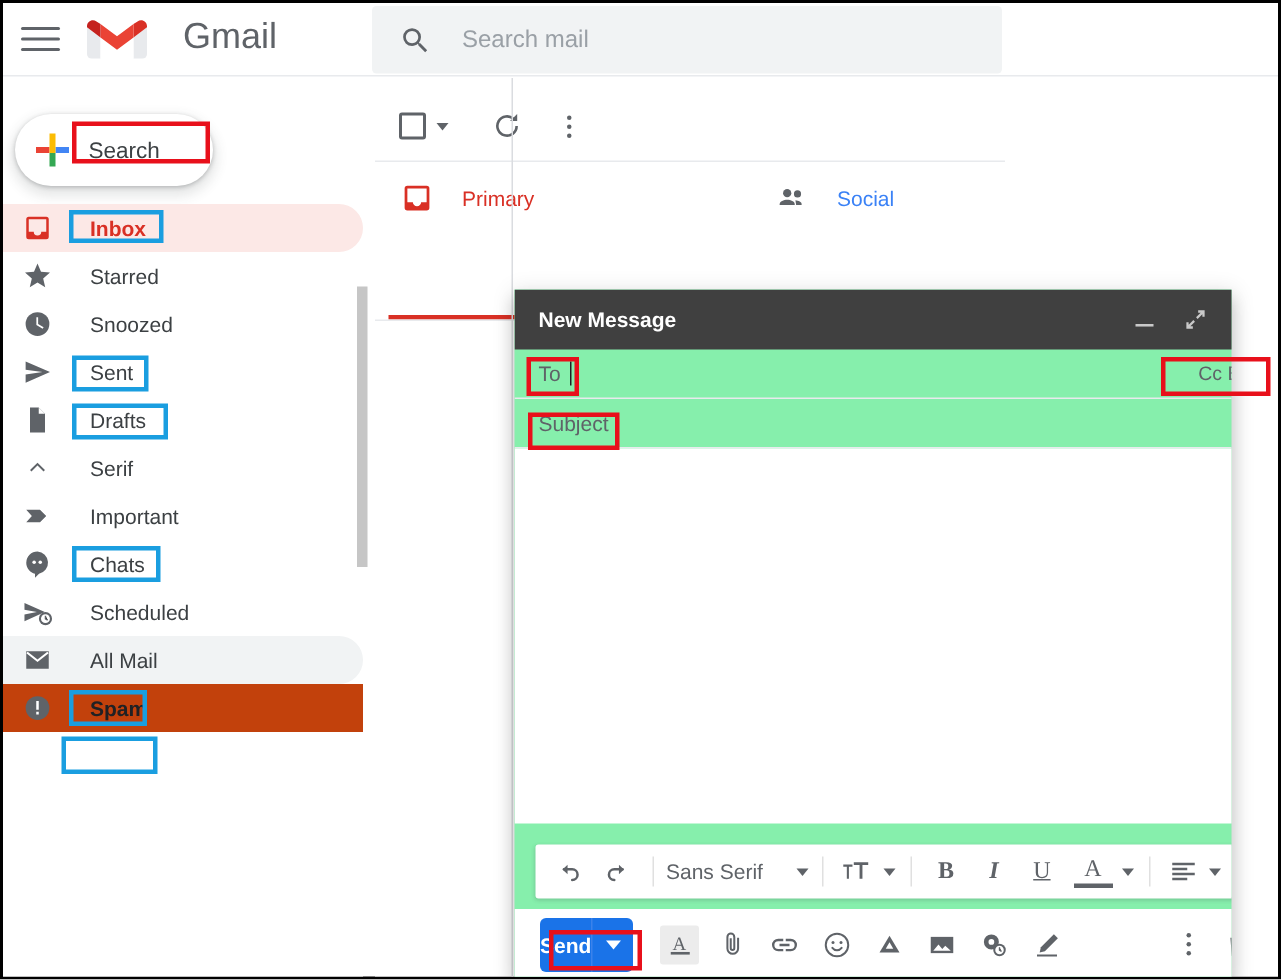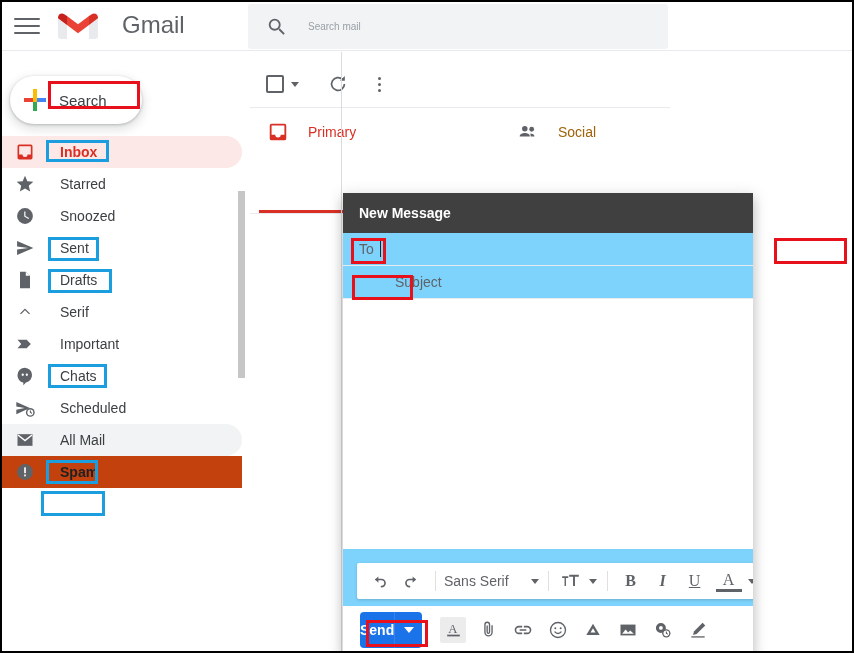--- a/index.html
+++ b/index.html
@@ -67,21 +67,21 @@
   }
   .search-icon {
     margin-left: 18px;
     width: 22px; height: 22px;
     flex: none;
   }
   .search-input {
     border: none; background: transparent;
     outline: none;
     margin-left: 18px;
-    font-size: 10px;
+    font-size: 16px;
     color: #5f6368;
     font-family: "Liberation Sans", sans-serif;
     width: 330px;
   }
   .search-input::placeholder { color: #9aa0a6; opacity: 1; }
 
   
   .sidebar {
     position: absolute;
     left: 0; top: 50px;
@@ -223,21 +223,21 @@
     cursor: pointer;
   }
   .tab .tab-icon {
     width: 24px; height: 24px;
     flex: none;
     display: flex; align-items: center; justify-content: center;
   }
   .tab .tab-label {
     margin-left: 18px;
     font-size: 14px;
-    color: #a16207;
+    color: #3b82f6;
     white-space: nowrap;
   }
   .tab.active .tab-label { color: #d93025; }
   .tab-underline {
     position: absolute;
     left: 9px; top: 102px;
     width: 240px; height: 3px;
     background: #d93025;
   }
   .list-bottom-border {
@@ -250,22 +250,22 @@
     position: absolute;
     left: 339px; top: 50px;
     width: 1px; height: 600px;
     background: #dadce0;
   }
 
   
   .compose-window {
     position: absolute;
     left: 341px; top: 191px;
-    width: 410px; height: 460px;
-    background: #7dd3fc;
+    width: 478px; height: 460px;
+    background: #86efac;
     box-shadow: 0 8px 10px 1px rgba(0,0,0,.14), 0 3px 14px 2px rgba(0,0,0,.12);
     overflow: hidden;
   }
   .cw-header {
     position: absolute;
     left: 0; top: 0;
     width: 509px; height: 40px;
     background: #404040;
     display: flex; align-items: center;
   }
@@ -285,21 +285,21 @@
   .cw-ctrl { cursor: pointer; display:flex; align-items:center; justify-content:center; width:18px; height:18px;}
 
   .cw-field {
     position: absolute;
     left: 0;
     width: 509px; height: 33px;
     border-bottom: 1px solid #e8eaed;
     display: flex; align-items: center;
   }
   .cw-field.to { top: 40px; }
-  .cw-field.subject { top: 73px; padding-left: 36px; }
+  .cw-field.subject { top: 73px; }
   .cw-field-label {
     margin-left: 16px;
     font-size: 14px;
     color: #5f6368;
     white-space: nowrap;
   }
   .caret-bar {
     display: inline-block;
     width: 1px; height: 16px;
     background: #202124;

